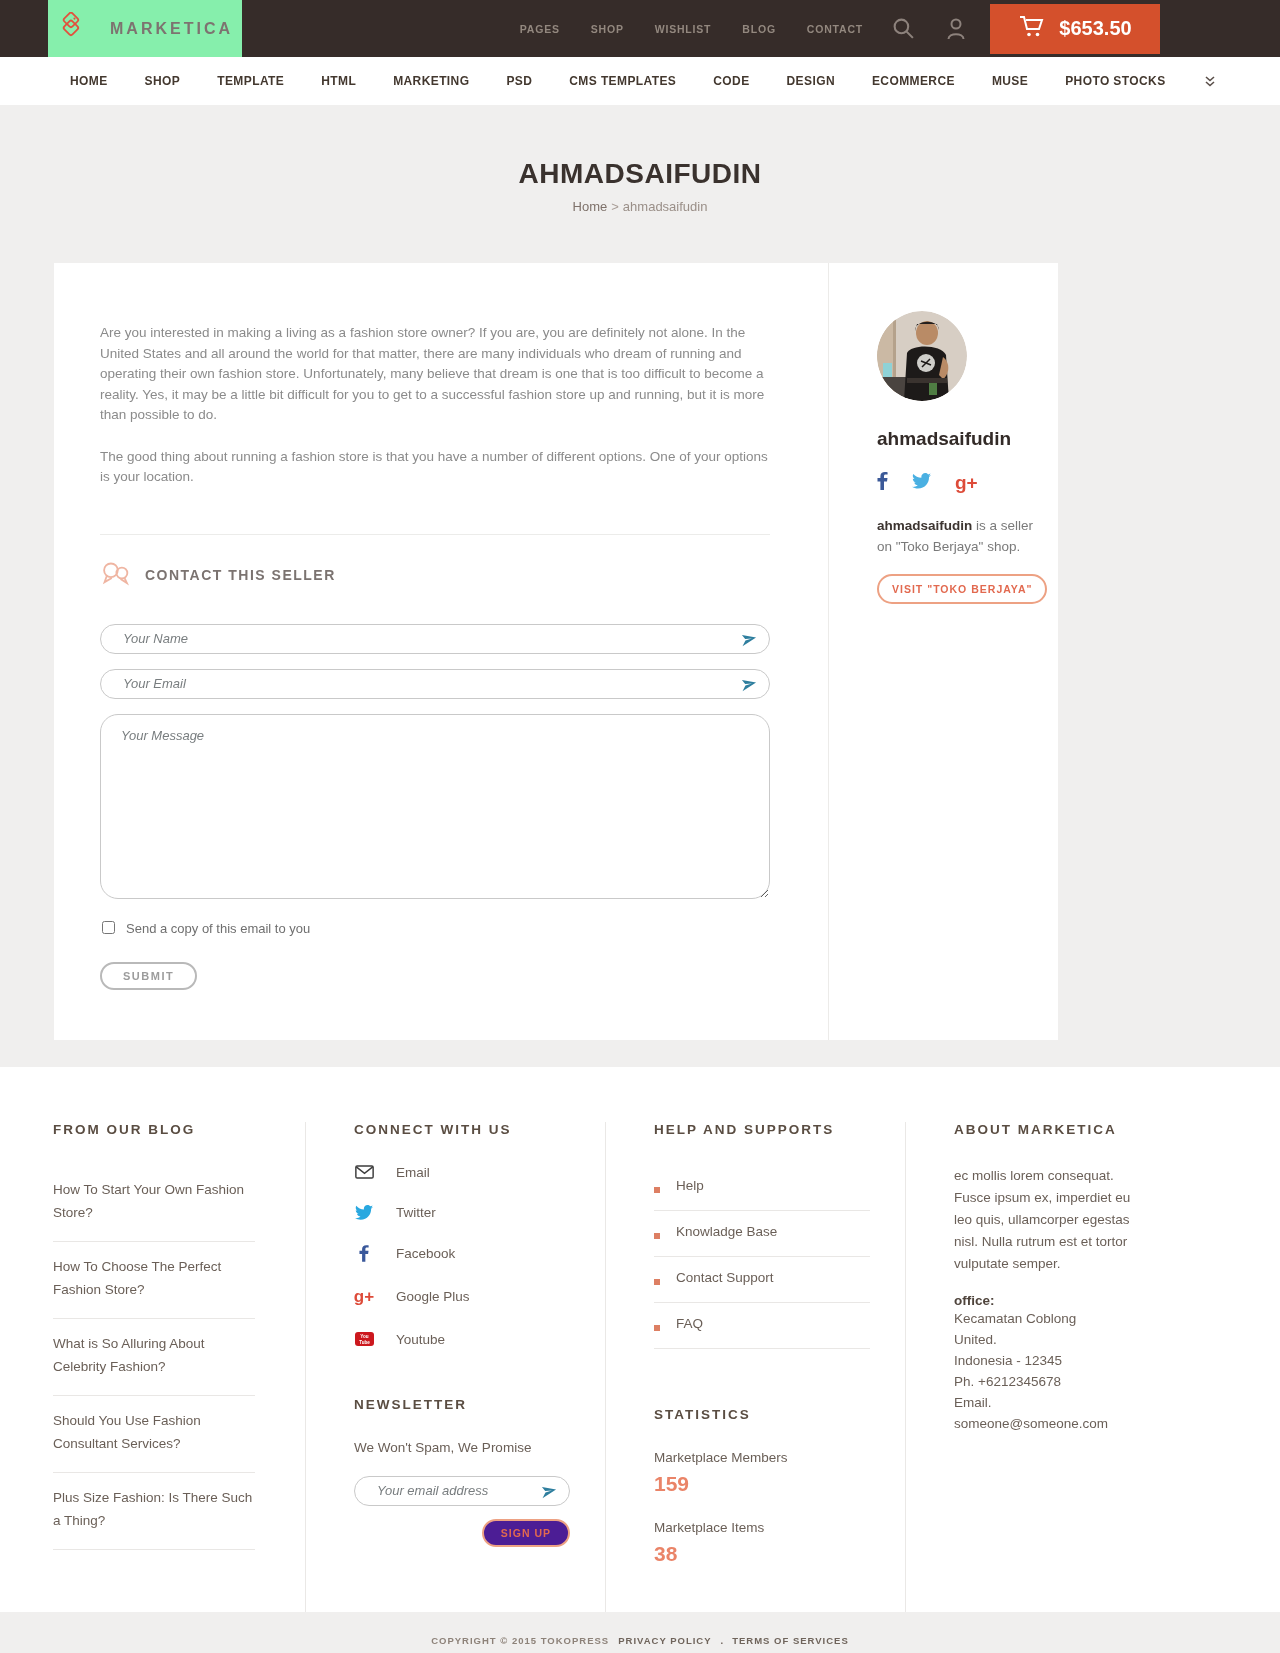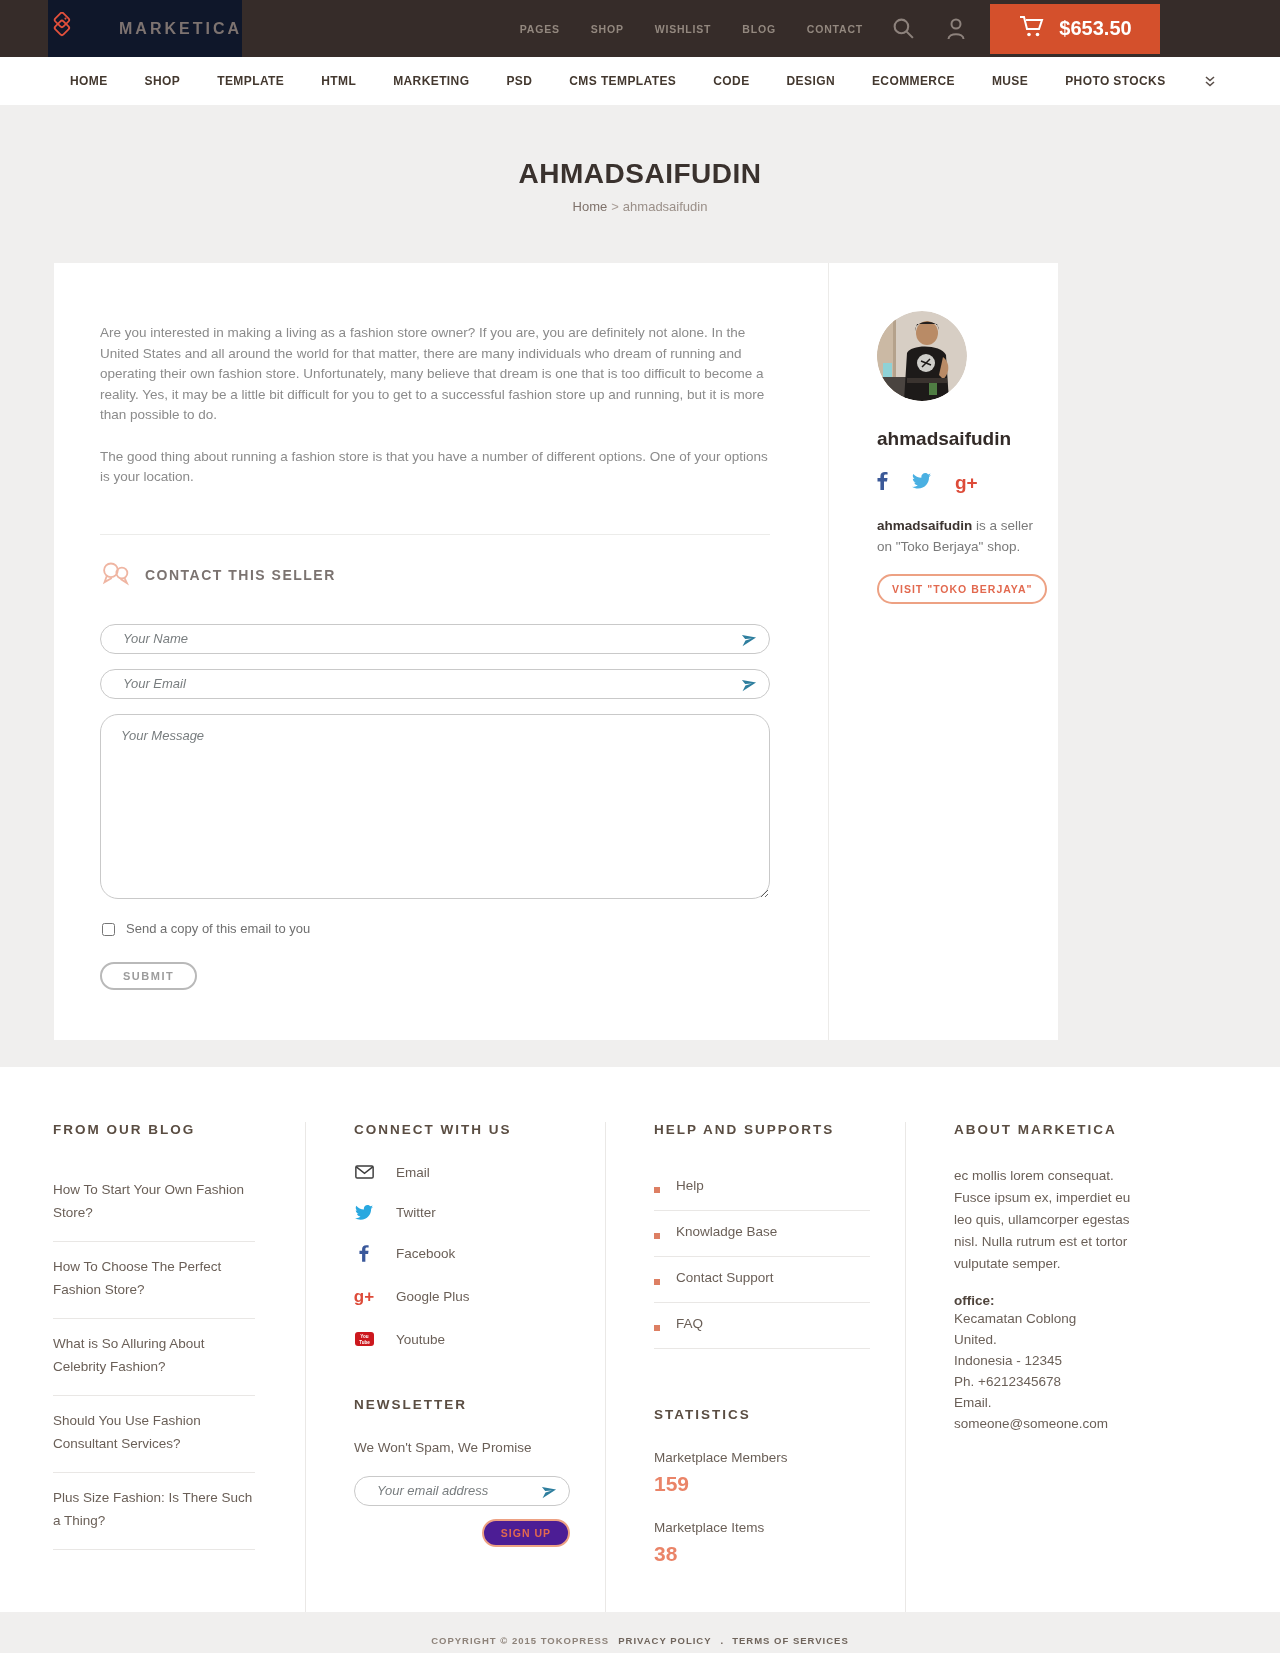--- a/index.html
+++ b/index.html
@@ -11,21 +11,21 @@
   }
   .page { width:1280px; overflow:hidden; }
 
   
   .topbar {
     height:57px; background:var(--header_brown,#362c29);
     display:flex; align-items:center; position:relative;
   }
   .logo-box {
     position:absolute; left:48px; top:0; width:194px; height:57px;
-    background:#0f172a; display:flex; align-items:center; justify-content:space-between; gap:26px;
+    background:#86efac; display:flex; align-items:center; justify-content:center; gap:26px;
   }
   .logo-text { font-size:16px; font-weight:bold; letter-spacing:3px; color:#7d7370; }
   .topnav { display:flex; align-items:center; gap:31px; margin-left:auto; }
   .topnav a {
     font-size:10.5px; font-weight:bold; letter-spacing:0.8px;
     color:#93887f; text-decoration:none; text-transform:uppercase; cursor:pointer;
   }
   .top-icon { margin-left:28px; display:flex; align-items:center; cursor:pointer; }
   .cart-box {
     margin-left:22px; margin-right:120px; width:170px; height:50px;
@@ -72,21 +72,21 @@
     font-family:"Liberation Sans","DejaVu Sans",sans-serif; outline:none; background:#fff;
   }
   .pill-input::placeholder { color:#787d7f; font-style:italic; opacity:1; }
   .pill-icon { position:absolute; right:13px; top:7px; pointer-events:none; }
   .msg-area {
     width:100%; height:185px; border:1px solid #c9c9c9; border-radius:18px;
     padding:13px 20px; font-size:13px; font-style:italic; color:#555;
     font-family:"Liberation Sans","DejaVu Sans",sans-serif; outline:none; resize:both; background:#fff;
   }
   .msg-area::placeholder { color:#787d7f; font-style:italic; opacity:1; }
-  .copy-row { display:flex; align-items:flex-end; gap:11px; margin:18px 0 0 2px; }
+  .copy-row { display:flex; align-items:flex-start; gap:11px; margin:18px 0 0 2px; }
   .copy-row input { width:13px; height:13px; cursor:pointer; }
   .copy-label { font-size:13px; color:#6f6f6f; }
   .submit-btn {
     margin-top:26px; background:#fff; border:2px solid #b9b9b9; border-radius:15px;
     color:#9c9c9c; font-size:11px; font-weight:bold; letter-spacing:1.5px;
     padding:6px 21px; cursor:pointer; font-family:inherit;
   }
 
   
   .card-side { width:230px; border-left:1px solid #ecebe9; padding:48px 18px 0 48px; }

